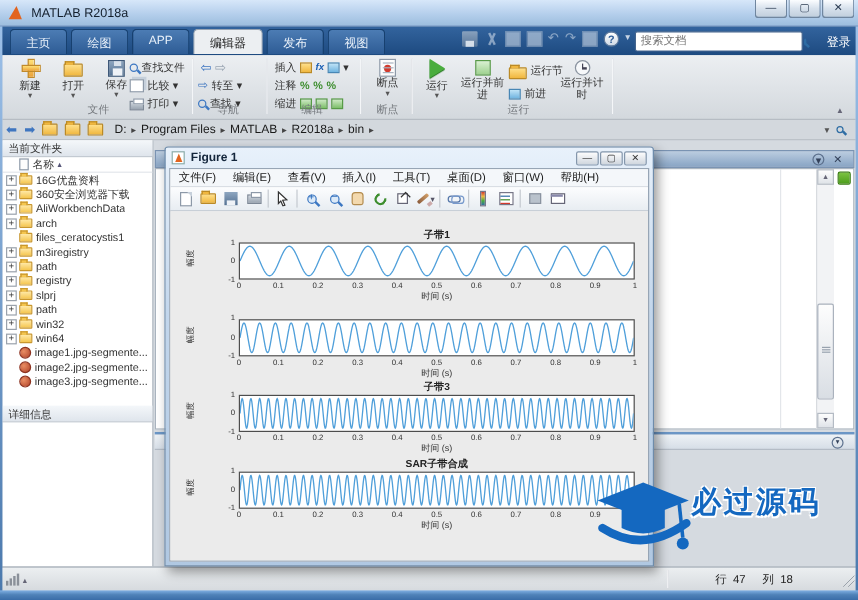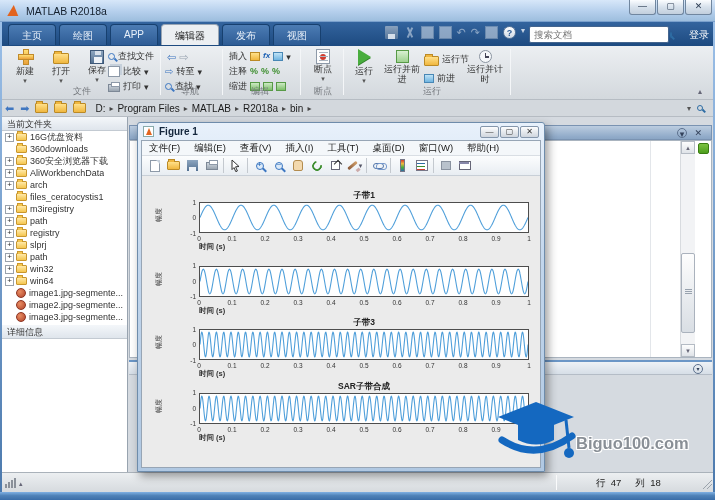--- a/index.html
+++ b/index.html
@@ -204,21 +204,21 @@
 
   
   .fig-canvas{position:absolute;left:0;right:0;top:35px;bottom:0;background:#ebebeb;overflow:hidden;}
   .subplot{position:absolute;left:0;right:0;height:63px;}
   .sp-title{position:absolute;left:57px;width:330px;top:1px;text-align:center;font-size:8.5px;font-weight:bold;color:#222;}
   .sp-box{position:absolute;left:57px;top:13px;width:330px;height:31px;background:#fff;border:1px solid #4d4d4d;}
   .sp-box svg{display:block;}
   .ytick{position:absolute;width:13px;text-align:right;font-size:6.5px;color:#333;left:41px;}
   .xtick{position:absolute;width:20px;text-align:center;font-size:6.5px;color:#333;top:46px;}
   .sp-ylabel{position:absolute;left:17px;top:26px;font-size:7px;color:#333;transform:translate(-50%,-50%) rotate(-90deg);white-space:nowrap;}
-  .sp-xlabel{position:absolute;left:57px;width:330px;top:53px;text-align:left;font-size:7.5px;color:#333;font-weight:bold;}
+  .sp-xlabel{position:absolute;left:57px;width:330px;top:53px;text-align:center;font-size:7.5px;color:#333;}
 
   
   .watermark{position:absolute;z-index:50;left:496px;top:400px;width:218px;height:72px;pointer-events:none;}
   .wm-text1{position:absolute;left:80px;top:2px;font-size:25px;font-weight:bold;color:#1468c0;letter-spacing:2px;
     text-shadow:-1px -1px 0 #fff,1px -1px 0 #fff,-1px 1px 0 #fff,1px 1px 0 #fff;}
   .wm-text2{position:absolute;left:80px;top:34px;font-size:16.5px;font-weight:bold;color:#898f96;
     text-shadow:-1px -1px 0 #fff,1px -1px 0 #fff,-1px 1px 0 #fff,1px 1px 0 #fff;}
 </style>
 </head>
 <body>
@@ -393,30 +393,30 @@
         <span class="crumb-sep">▸</span>
       </span>
     <span class="ab-right">
       <span class="ab-caret">▾</span>
       <span class="mag"></span>
     </span>
   </div>
 
   <div class="leftpanel">
     <div class="panel-hdr">当前文件夹</div>
+    <div class="col-hdr">
+      <span class="mini mi-page"></span>
+      <span>名称</span>
+      <span class="sort">▴</span>
+    </div>
     <div class="filelist" id="filelist">
         <div class="frow">
           <span class="expander">+</span>
           <span class="fi fi-folder"></span>
           <span class="fname">16G优盘资料</span>
-        </div>
-        <div class="frow">
-          <span class="noexp"></span>
-          <span class="fi fi-folder"></span>
-          <span class="fname">360downloads</span>
         </div>
         <div class="frow">
           <span class="expander">+</span>
           <span class="fi fi-folder"></span>
           <span class="fname">360安全浏览器下载</span>
         </div>
         <div class="frow">
           <span class="expander">+</span>
           <span class="fi fi-folder"></span>
           <span class="fname">AliWorkbenchData</span>
@@ -704,16 +704,16 @@
   </div>
 
   <div class="watermark">
     <svg width="80" height="70" viewBox="0 0 80 70">
       <path d="M40 2 L78 17 L40 32 L2 17 Z" fill="#1468c0"></path>
       <path d="M22 24 L58 24 L58 40 Q40 49 22 40 Z" fill="#1468c0"></path>
       <path d="M6 40 Q40 62 76 36" fill="none" stroke="#1468c0" stroke-width="7" stroke-linecap="round"></path>
       <line x1="70" y1="20" x2="73" y2="48" stroke="#1468c0" stroke-width="3"></line>
       <circle cx="73" cy="53" r="5" fill="#1468c0"></circle>
     </svg>
-    <span class="wm-text2">Biguo100.com</span>
+    <span class="wm-text1">必过源码</span>
   </div>
 
 </div>
 
 </body></html>

